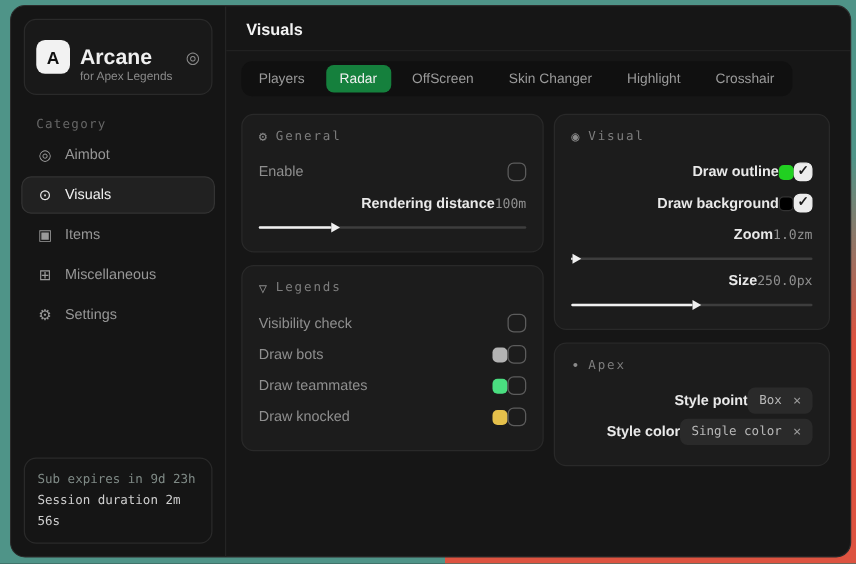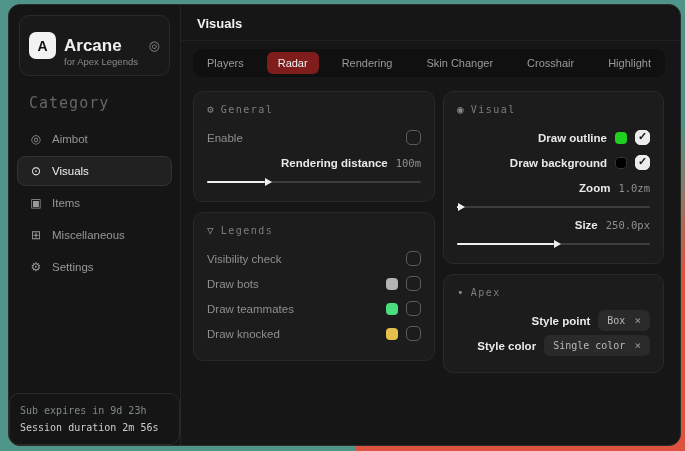--- a/index.html
+++ b/index.html
@@ -18,53 +18,53 @@
   .sidebar { width:172px; flex:0 0 172px; border-right:1px solid #242424;
     display:flex; flex-direction:column; background:#151515; }
   .brand { margin:10px 10px 4px 10px; border:1px solid #2a2a2a; background:#191919;
     border-radius:10px; padding:7px 9px; display:flex; align-items:center; gap:8px; }
   .logo { width:27px; height:27px; background:#f2f2f2; border-radius:7px;
     color:#111; font-weight:bold; font-size:14px; display:flex; align-items:center; justify-content:center; }
   .brand-text { flex:1; line-height:1.25; }
   .brand-name { color:#f0f0f0; font-size:17px; font-weight:bold;margin-top:12px; }
   .brand-sub { color:#8a8a8a; font-size:9.5px; }
   .brand-icon { color:#8a8a8a; font-size:13px; cursor:pointer; }
-  .category { font-family:"DejaVu Sans Mono", monospace; color:#666; font-size:15px;
-    letter-spacing:1px; margin:14px 0 12px 20px; }
+  .category { font-family:"DejaVu Sans Mono", monospace; color:#666; font-size:10px;
+    letter-spacing:1px; margin:14px 0 4px 20px; }
   .nav { display:flex; flex-direction:column; gap:2px; padding:0 8px; }
   .nav-item { display:flex; align-items:center; gap:9px; padding:7px 11px;
     color:#979797; font-size:11.5px; border:1px solid transparent; border-radius:8px; cursor:pointer; }
   .nav-item.active { background:#212121; border-color:#333; color:#f1f1f1; }
   .nav-icon { width:14px; text-align:center; font-size:12px; color:#9a9a9a; }
   .nav-item.active .nav-icon { color:#e9e9e9; }
   .spacer { flex:1; }
-  .footer-box { border:1px solid #2a2a2a; border-radius:10px;
+  .footer-box { margin:10px; border:1px solid #2a2a2a; border-radius:10px;
     padding:8px 10px; font-family:"DejaVu Sans Mono", monospace; line-height:1.7; }
   .foot1 { color:#7f8a86; font-size:10px; }
   .foot2 { color:#cfcfcf; font-size:10px; }
 
   
   .main { flex:1; display:flex; flex-direction:column; }
   .main-header { padding:11px 16px 9px 16px; font-size:13px; font-weight:bold;
     color:#f2f2f2; border-bottom:1px solid #212121; }
   .tabbar { display:inline-flex; align-self:flex-start; margin:8px 0 0 12px;
-    background:#101010; border-radius:9px; padding:3px; gap:12px; }
+    background:#101010; border-radius:9px; padding:3px; gap:6px; }
   .tab { padding:5px 11px; font-size:11px; color:#9a9a9a; border-radius:6px; cursor:pointer; white-space:nowrap; }
-  .tab.active { background:#7f1d1d; color:#f0f0f0; }
+  .tab.active { background:#15803d; color:#f0f0f0; }
 
   .content { display:flex; gap:8px; padding:14px 16px 0 12px; align-items:flex-start; }
   .col-left { width:242px; flex:0 0 242px; display:flex; flex-direction:column; gap:10px; }
   .col-right { flex:1; display:flex; flex-direction:column; gap:10px; }
 
   .panel { background:#1c1c1c; border:1px solid #292929; border-radius:10px; padding:11px 13px 12px 13px; }
   .panel-title { font-family:"DejaVu Sans Mono", monospace; color:#7d7d7d; font-size:10px;
     letter-spacing:1.5px; display:flex; align-items:center; gap:7px; margin-bottom:11px; }
   .p-icon { font-size:11px; color:#8a8a8a; letter-spacing:0; }
 
-  .row { display:flex; align-items:center; min-height:21px; margin:4px 0; gap:8px; }
+  .row { display:flex; align-items:center; min-height:21px; margin:4px 0; gap:0; }
   .lbl { flex:1; font-size:11.5px; }
   .dim { color:#8f8f8f; }
   .bright { color:#e9e9e9; font-weight:bold;text-align:right; }
   .val { font-family:"DejaVu Sans Mono", monospace; color:#8f8f8f; font-size:10.5px; }
 
   .checkbox { width:15px; height:15px; border:1.5px solid #5c5c5c; border-radius:5px;
     flex:0 0 15px; cursor:pointer; position:relative; background:transparent; }
   .checkbox.checked { background:#ececec; border-color:#ececec; }
   .checkbox.checked::after { content:"✓"; position:absolute; left:2px; top:-1px;
     color:#1a1a1a; font-size:11px; font-weight:bold; }
@@ -133,24 +133,24 @@
       <div class="foot2">Session duration 2m 56s</div>
     </div>
   </aside>
 
   <main class="main">
     <div class="main-header">Visuals</div>
 
     <div class="tabbar">
       <div class="tab">Players</div>
       <div class="tab active">Radar</div>
-      <div class="tab">Rendering</div>
+      <div class="tab">OffScreen</div>
       <div class="tab">Skin Changer</div>
+      <div class="tab">Highlight</div>
       <div class="tab">Crosshair</div>
-      <div class="tab">Highlight</div>
     </div>
 
     <div class="content">
 
       <div class="col-left">
 
         <section class="panel">
           <div class="panel-title">
             <span class="p-icon">⚙</span>
             <span>General</span>

